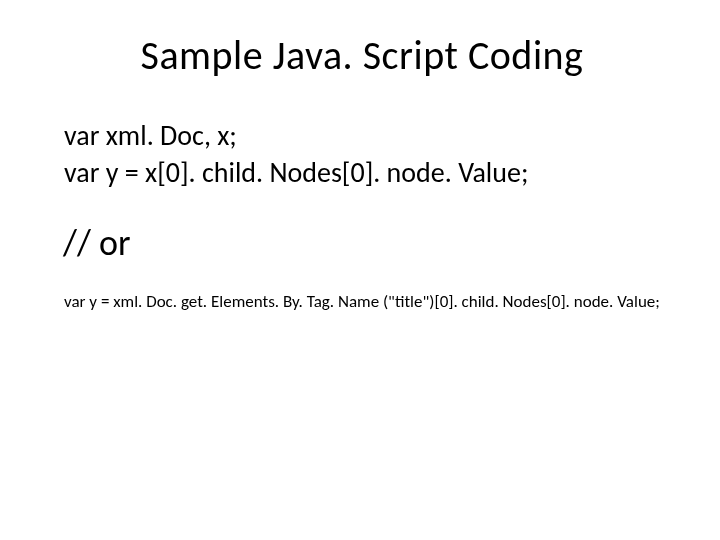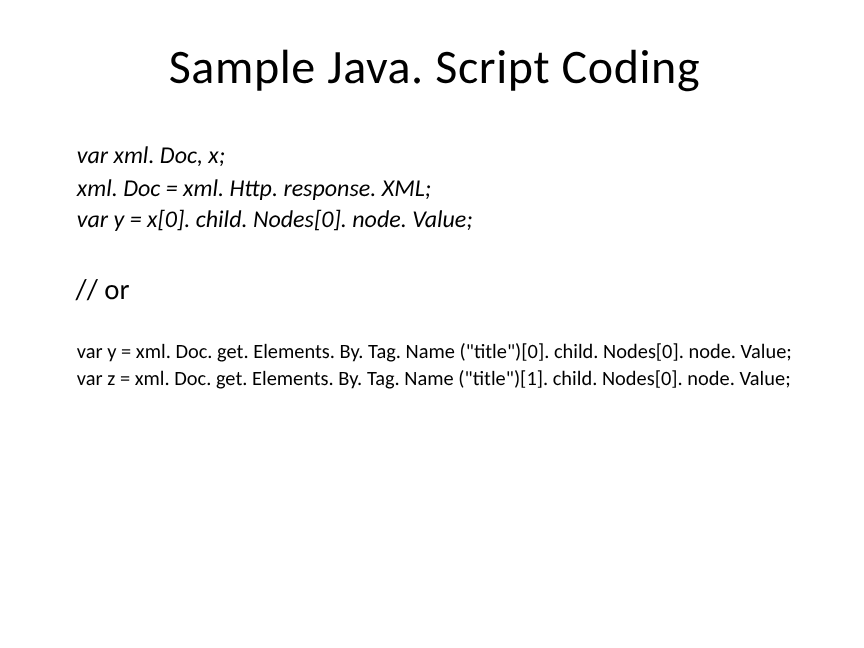--- a/index.html
+++ b/index.html
@@ -17,49 +17,46 @@
       overflow: hidden;
     }
     .title {
       font-size: 40px;
       font-weight: 400;
       text-align: center;
       margin-bottom: 38px;
       letter-spacing: 0.5px;
     }
     .code-block-1 {
-      font-size: 20px;
+      font-size: 28px;
       line-height: 1.28;
       margin-bottom: 30px;
-      font-style: italic;
     }
     .code-block-1 div {
       white-space: nowrap;
     }
     .or-label {
-      font-size: 24px;
+      font-size: 36px;
       margin-bottom: 26px;
     }
     .code-block-2 {
       font-size: 17px;
       line-height: 1.3;
     }
     .code-block-2 div {
       white-space: nowrap;
     }
   </style>
 </head>
 <body>
 
 <h1 class="title">Sample Java. Script Coding</h1>
 
 <div class="code-block-1">
   <div>var xml. Doc, x;</div>
-  <div>xml. Doc = xml. Http. response. XML;</div>
   <div>var y = x[0]. child. Nodes[0]. node. Value;</div>
 </div>
 
 <div class="or-label">// or</div>
 
 <div class="code-block-2">
   <div>var y = xml. Doc. get. Elements. By. Tag. Name ("title")[0]. child. Nodes[0]. node. Value;</div>
-  <div>var z = xml. Doc. get. Elements. By. Tag. Name ("title")[1]. child. Nodes[0]. node. Value;</div>
 </div>
 
 </body></html>

